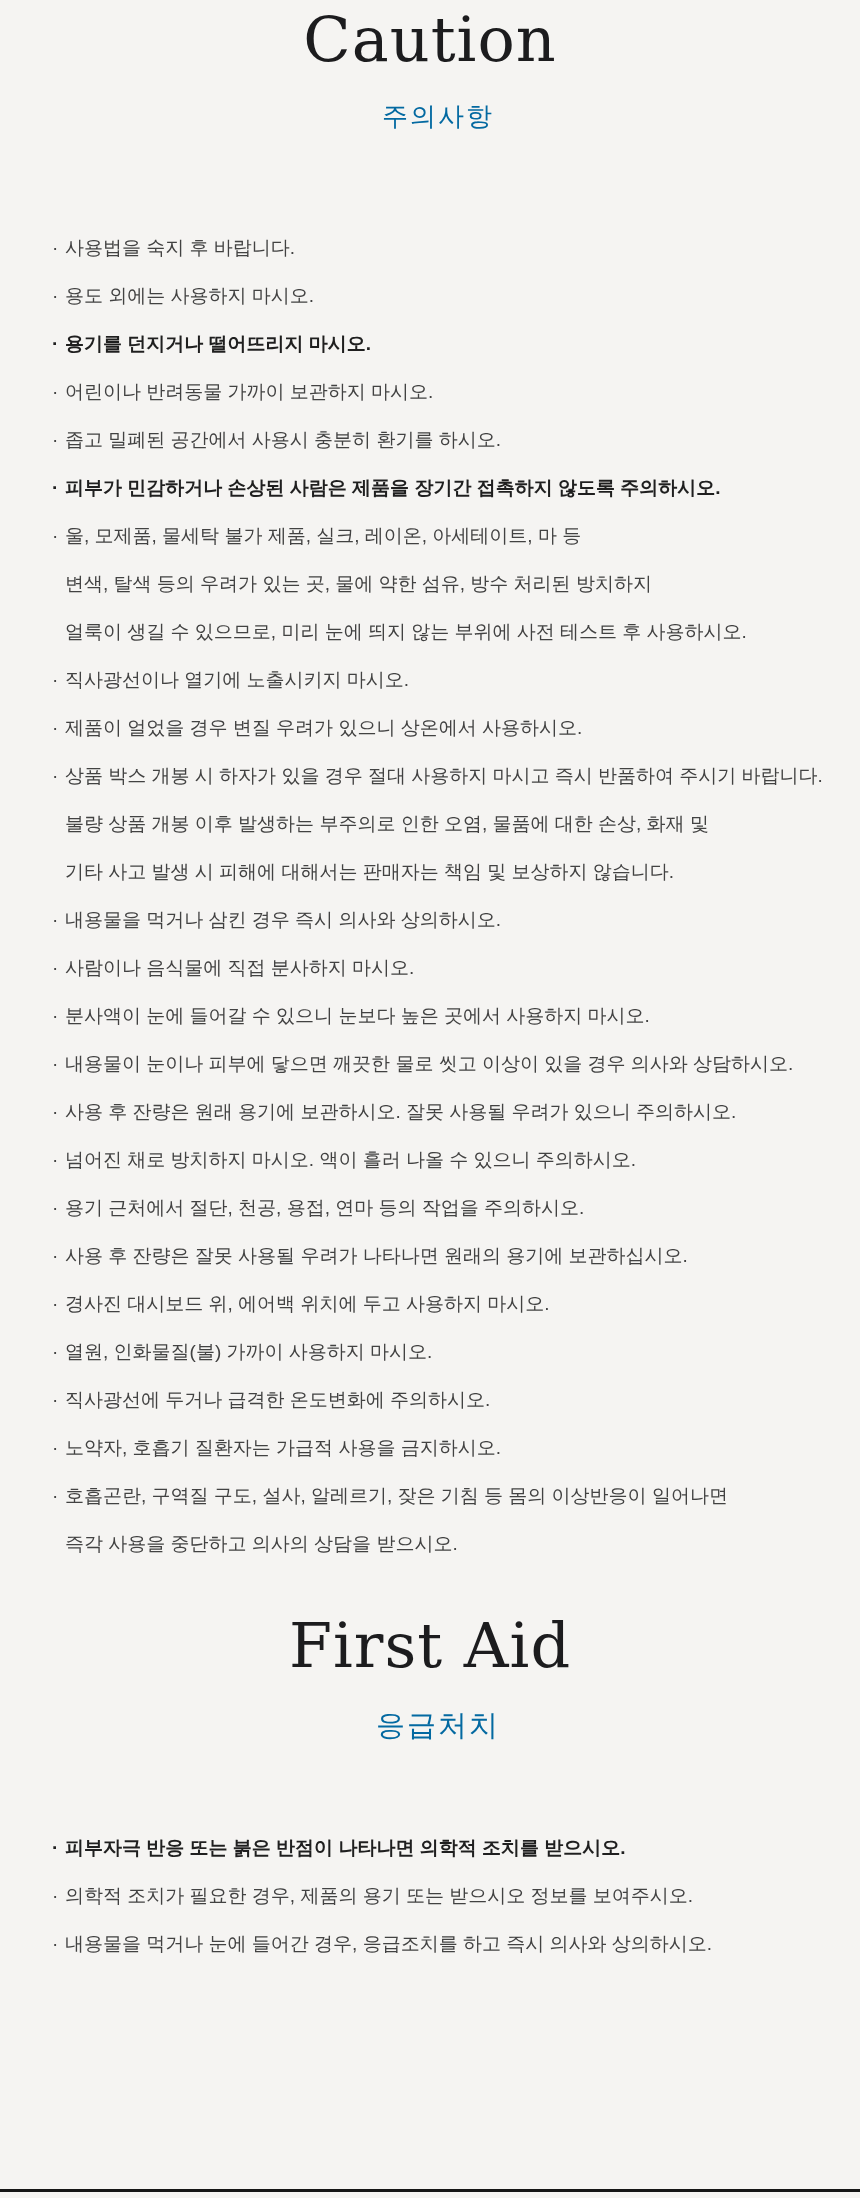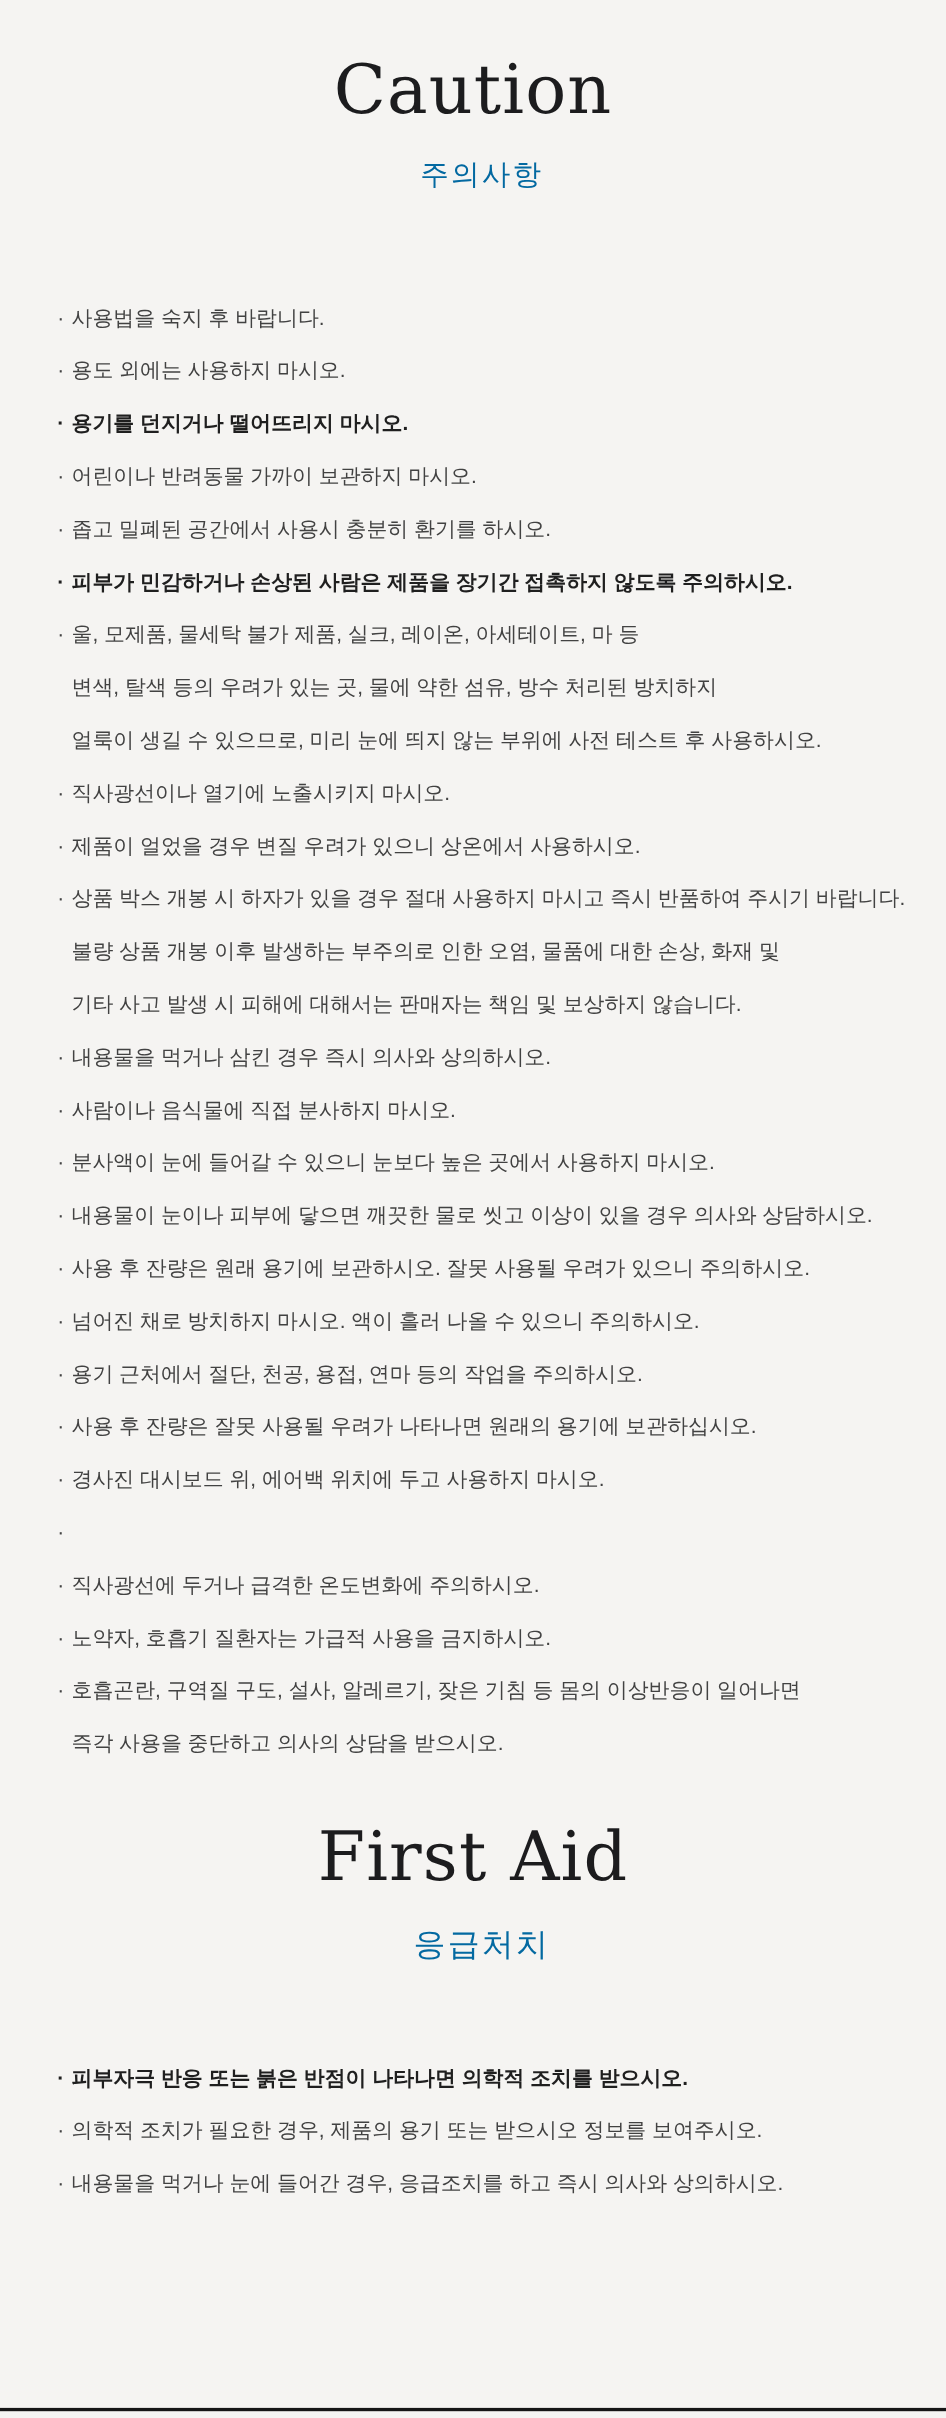--- a/index.html
+++ b/index.html
@@ -19,21 +19,21 @@
   .section-header{ text-align:center; }
   .big-title{
     margin:0;
     font-family:"DejaVu Serif","Liberation Serif",serif;
     font-weight:400;
     font-size:62px;
     line-height:1.3;
     letter-spacing:1px;
     color:#1c1c1e;
   }
-  .caution-header{ padding-top:42px; }
+  .caution-header{ }
   .sub-title{
     margin:18px 0 0 16px;
     font-weight:400;
     font-size:26px;
     letter-spacing:2px;
     color:#0369a1;
   }
   .firstaid-header{ margin-top:38px; }
   .firstaid-header .sub-title{ font-size:29px; margin-top:20px; }
 
@@ -163,20 +163,21 @@
       <div class="item-line">
         <span class="dot">·</span>
         <span>사용 후 잔량은 잘못 사용될 우려가 나타나면 원래의 용기에 보관하십시오.</span>
       </div>
       <div class="item-line">
         <span class="dot">·</span>
         <span>경사진 대시보드 위, 에어백 위치에 두고 사용하지 마시오.</span>
       </div>
       <div class="item-line">
         <span class="dot">·</span>
+        <span>열원, 인화물질(불) 가까이 사용하지 마시오.</span>
       </div>
       <div class="item-line">
         <span class="dot">·</span>
         <span>직사광선에 두거나 급격한 온도변화에 주의하시오.</span>
       </div>
       <div class="item-line">
         <span class="dot">·</span>
         <span>노약자, 호흡기 질환자는 가급적 사용을 금지하시오.</span>
       </div>
       <div class="item-line">

